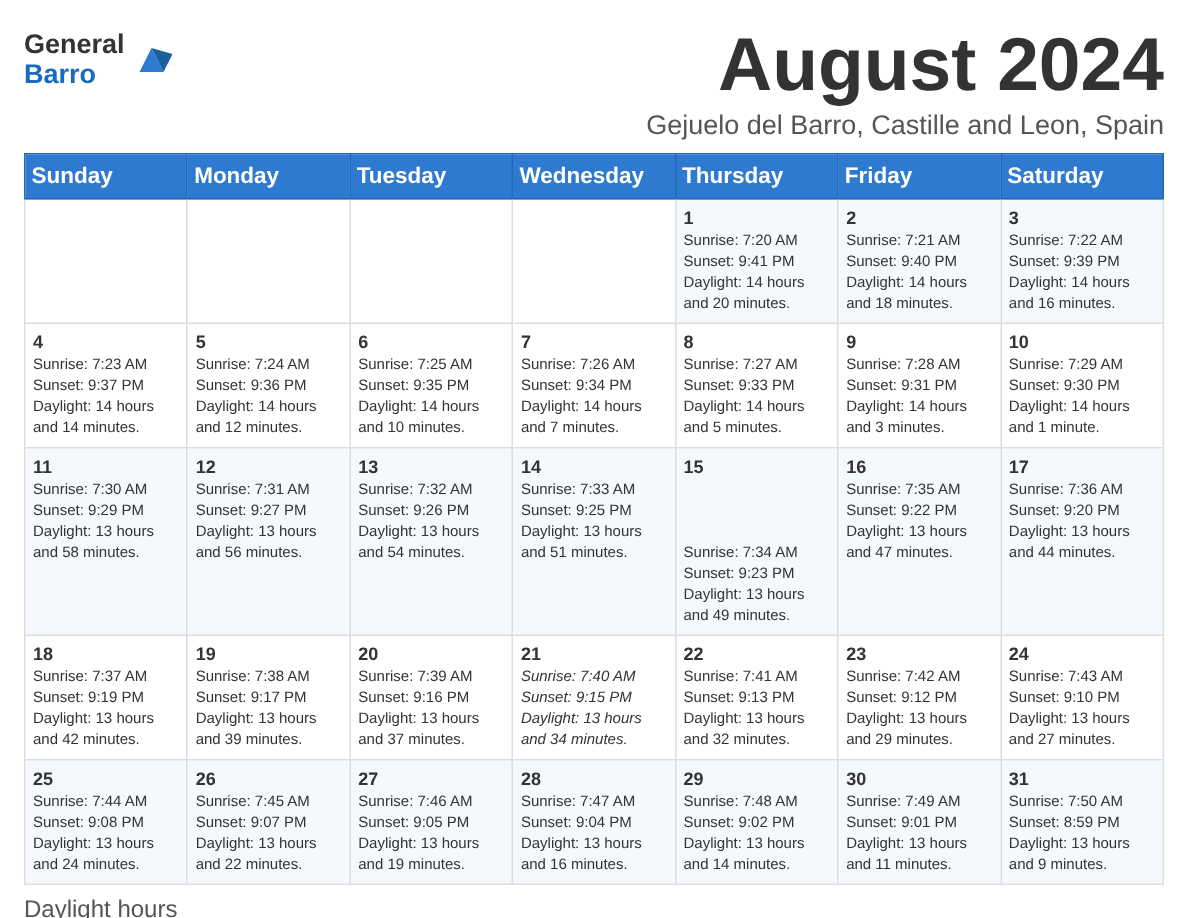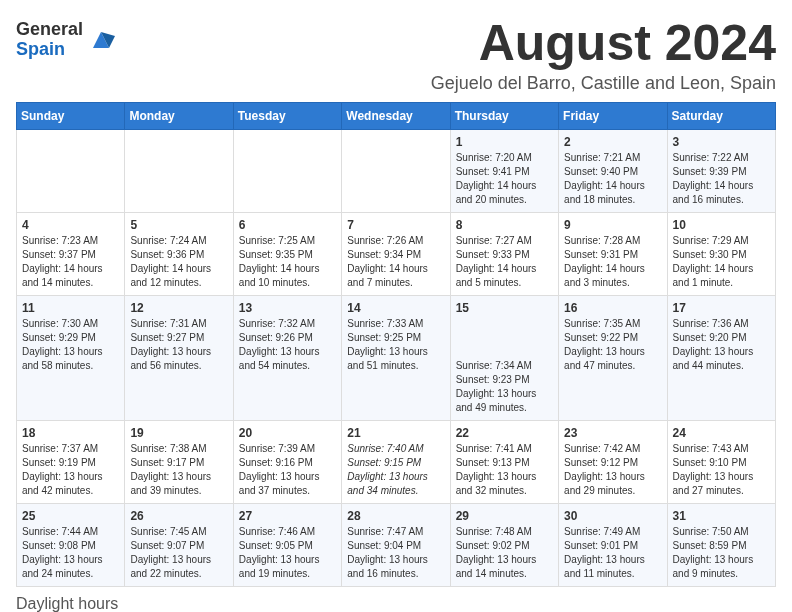--- a/index.html
+++ b/index.html
@@ -50,21 +50,21 @@
     .calendar {
       width: 100%;
       border-collapse: collapse;
       font-size: 11px;
     }
     .calendar thead th {
       background: #2e7ad1;
       color: #fff;
       padding: 6px 4px;
       text-align: left;
-      font-size: 12px;
+      font-size: 15px;
       font-weight: bold;
       border: 1px solid #2368b8;
       margin-left: 14px;
     }
     .calendar tbody td {
       vertical-align: top;
       padding: 5px 5px;
       border: 1px solid #ddd;
       background: #fff;
       width: 108px;
@@ -98,21 +98,21 @@
     }
   </style>
 </head>
 <body>
 
 <div class="header">
   <div class="logo">
     <div>
       <span class="logo-text">
         <span class="logo-general">General</span><br>
-        <span class="logo-blue">Spain</span>
+        <span class="logo-blue">Barro</span>
       </span>
     </div>
     <svg class="logo-icon" viewBox="0 0 28 28">
       <polygon points="6,22 22,22 14,6" fill="#2e7ad1"></polygon>
       <polygon points="14,6 22,22 28,10" fill="#1a5fa0"></polygon>
     </svg>
   </div>
   <div class="title-block">
     <div class="main-title">August 2024</div>
     <div class="subtitle">Gejuelo del Barro, Castille and Leon, Spain</div>

